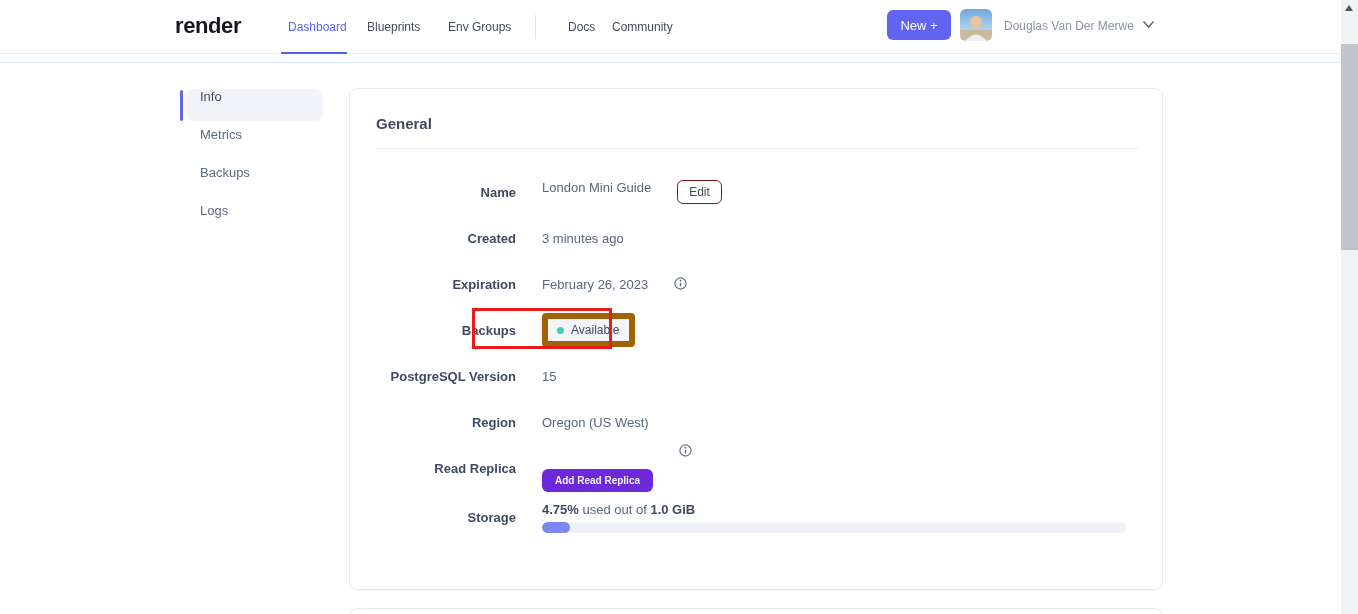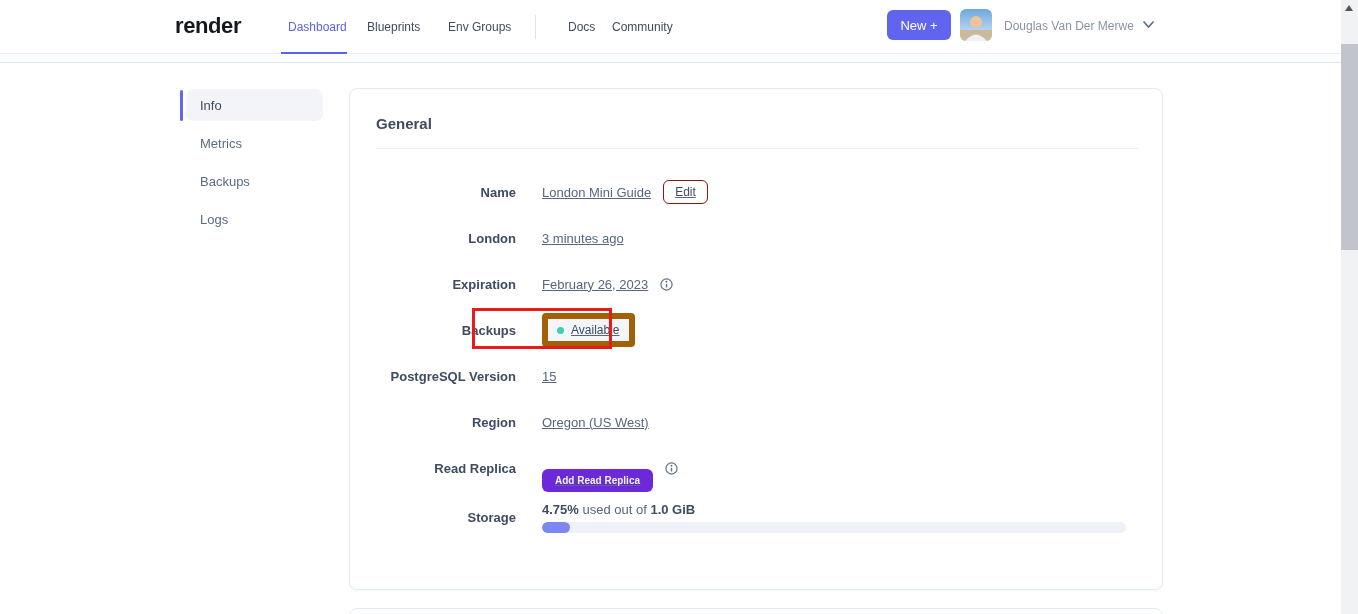--- a/index.html
+++ b/index.html
@@ -62,21 +62,21 @@
   }
 
   
   .sidebar { position:absolute; left:180px; top:89px; width:145px; }
   .sidebar-active-bar {
     position:absolute; left:0; top:1px; width:3px; height:31px;
     background:#6366f1; border-radius:2px;
   }
   .sidebar-item {
     margin-left:6px; width:137px; height:32px; margin-bottom:6px;
-    display:flex; align-items:center; padding-left:14px;
+    display:flex; padding-left:14px;
     font-size:13px; color:#5b6b81; border-radius:8px; cursor:pointer;
   }
   .sidebar-item.active { background:#f3f4fa; color:#3f4a5e; }
 
   
   .card {
     position:absolute; left:349px; top:88px; width:814px; height:502px;
     background:#fff; border:1px solid #e2eaf3; border-radius:8px;
     box-shadow:0 1px 2px rgba(70,90,120,0.05);
     padding-left:41px;
@@ -93,21 +93,21 @@
   .row {
     display:flex; align-items:center; height:28px; margin-bottom:18px;
     position:relative;
   }
   .row-label {
     width:140px; text-align:right; font-size:13px; font-weight:600;
     color:#3e4b63; flex:none;
   }
   .row-value {
     margin-left:26px; font-size:13px; color:#56677f;
-    display:flex; align-items:center; gap:12px;text-decoration:underline;
+    display:flex; align-items:flex-start; gap:26px;
   }
   .edit-btn {
     background:#fff; border:1px solid #7f1d1d; border-radius:6px;
     padding:4px 11px; font-size:12px; color:#3f4a5e; font-family:inherit;
     cursor:pointer; box-shadow:0 1px 1px rgba(70,90,120,0.05);
   }
   .status-badge {
     display:flex; align-items:center; background:#f3f5f8;
     border:6px solid #a16207; border-radius:4px; padding:4px 10px 4px 9px;
     font-size:12px; color:#3e4b63;
@@ -223,21 +223,21 @@
 
     <div class="row">
       <div class="row-label">Name</div>
       <div class="row-value">
         <span>London Mini Guide</span>
         <button class="edit-btn">Edit</button>
       </div>
     </div>
 
     <div class="row">
-      <div class="row-label">London</div>
+      <div class="row-label">Created</div>
       <div class="row-value">
           <span>3 minutes ago</span>
         </div>
     </div>
 
     <div class="row">
       <div class="row-label">Expiration</div>
       <div class="row-value">
         <span>February 26, 2023</span>
         <span class="info-icon">

